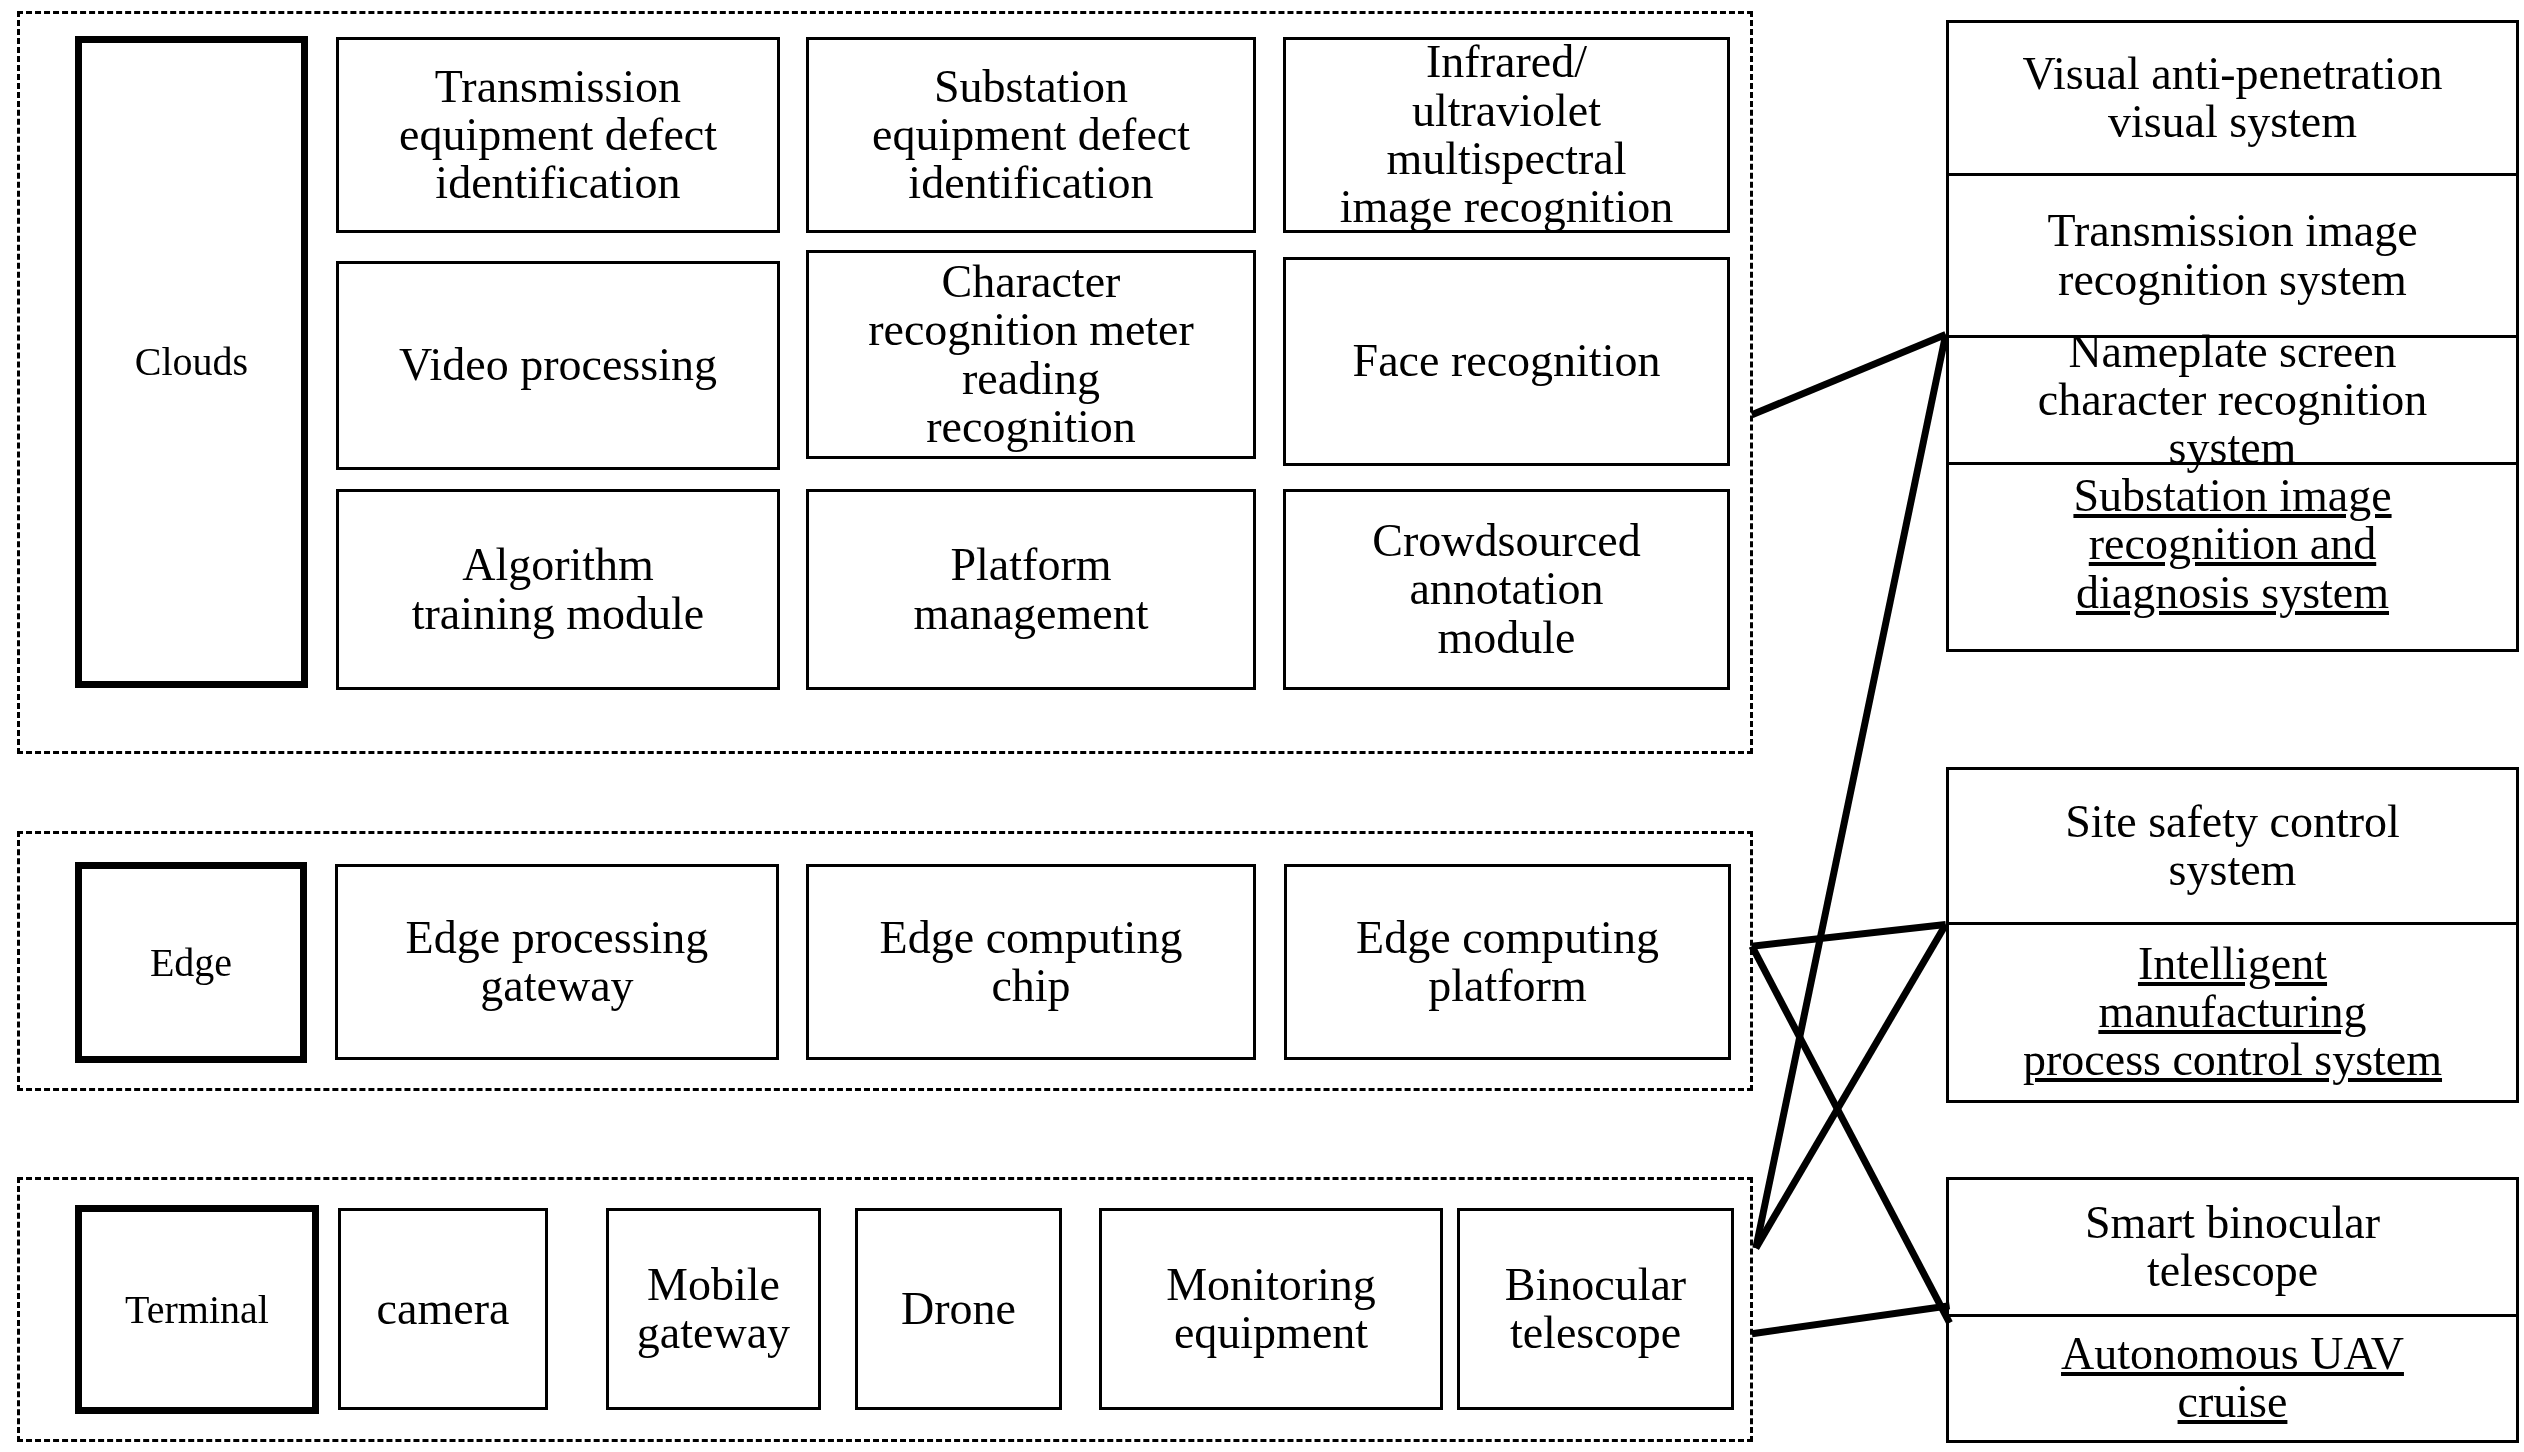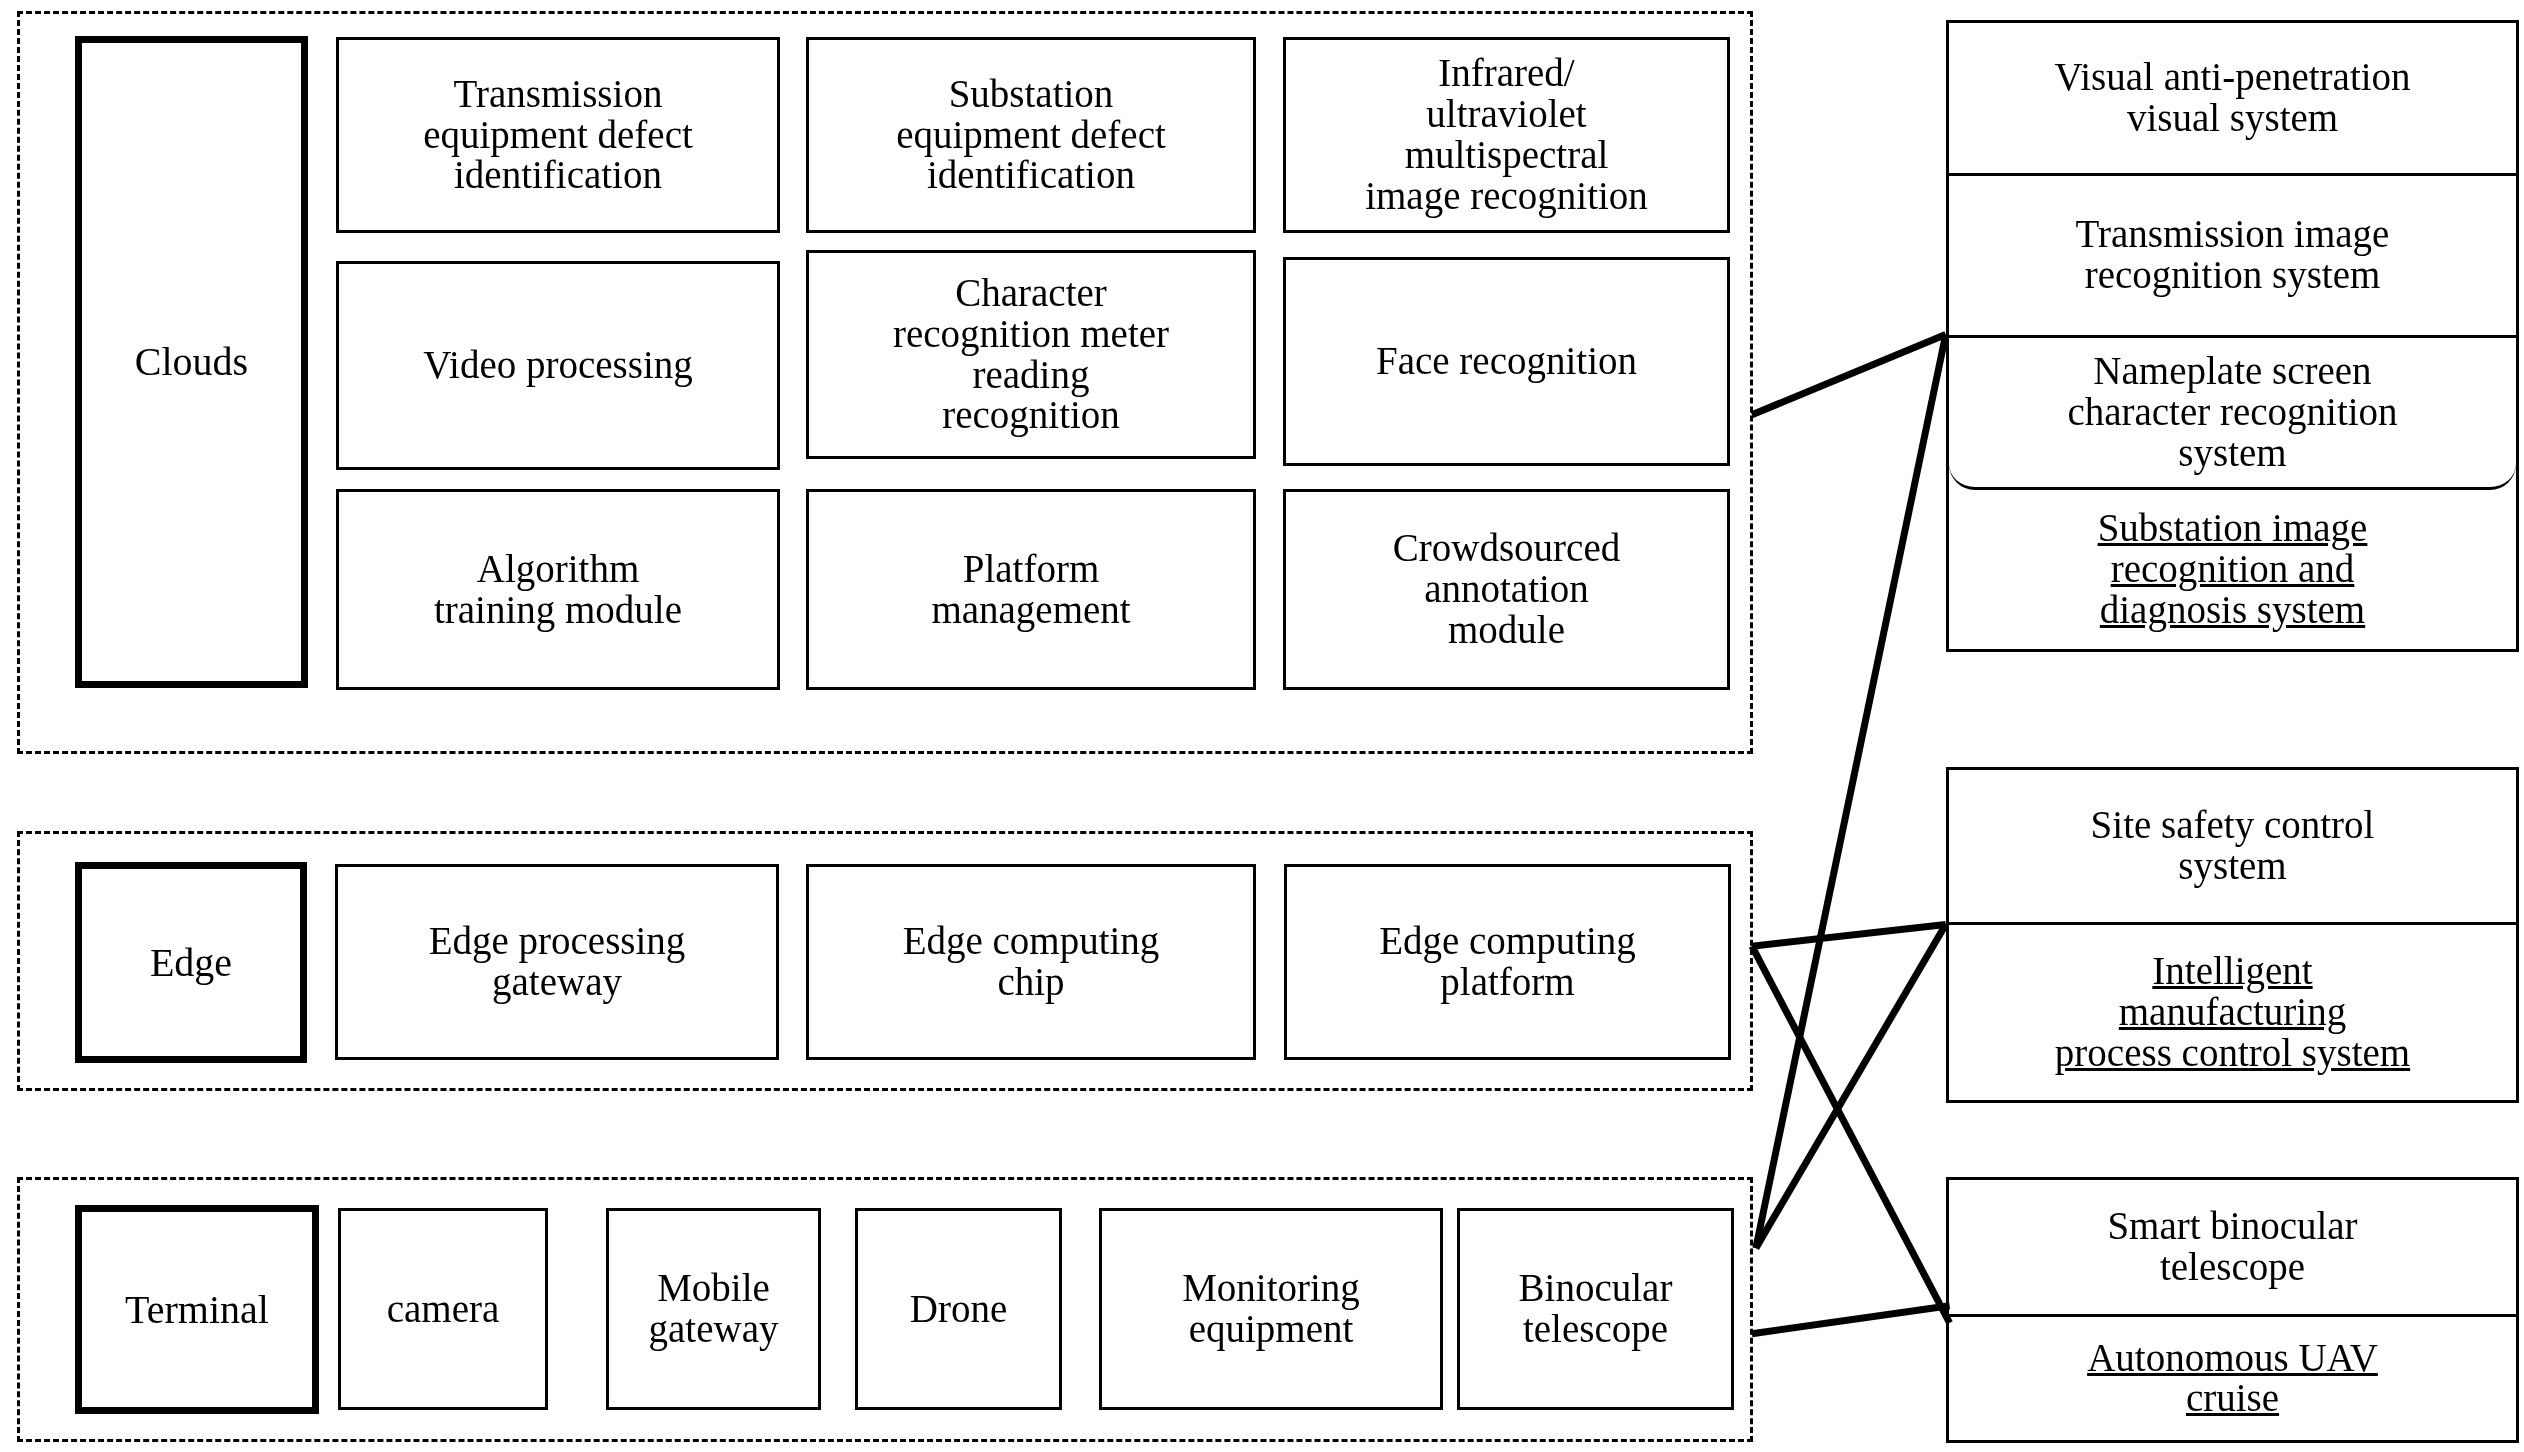--- a/index.html
+++ b/index.html
@@ -70,21 +70,21 @@
   #connectors {
     position: absolute;
     left: 0; top: 0;
     width: 2525px;
     height: 1452px;
     pointer-events: none;
   }
 
   
   .fs-52 { font-size: 40px; }
-  .fs-50 { font-size: 39px; }
+  .fs-50 { font-size: 46px; }
 </style>
 </head>
 <body>
 
 <div id="canvas">
 
   <div class="tier" style="left:17px; top:11px; width:1736px; height:743px;"></div>
 
   <div class="box tier-label fs-52" style="left:75px; top:36px; width:233px; height:652px;">Clouds</div>
 
@@ -136,21 +136,21 @@
   <div class="box fs-50" style="left:1099px; top:1208px; width:344px; height:202px;">Monitoring
 equipment</div>
   <div class="box fs-50" style="left:1457px; top:1208px; width:277px; height:202px;">Binocular
 telescope</div>
 
   <div class="sysgroup" style="left:1946px; top:20px; width:573px; height:632px;">
     <div class="sysrow fs-50" style="height:153px;">Visual anti-penetration
 visual system</div>
     <div class="sysrow fs-50" style="height:162px;">Transmission image
 recognition system</div>
-    <div class="sysrow fs-50" style="height:153px;border-radius:26px;">Nameplate screen
+    <div class="sysrow fs-50" style="height:127px;">Nameplate screen
 character recognition
 system</div>
     <div class="sysrow fs-50" style="height:159px;">Substation image
 recognition and
 diagnosis system</div>
   </div>
 
   <div class="sysgroup" style="left:1946px; top:767px; width:573px; height:336px;">
     <div class="sysrow fs-50" style="height:156px;">Site safety control
 system</div>

